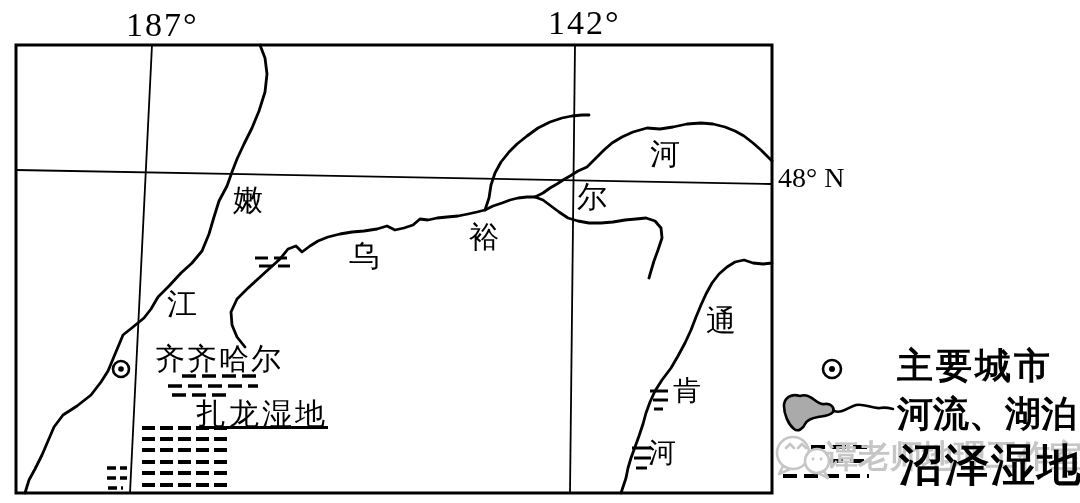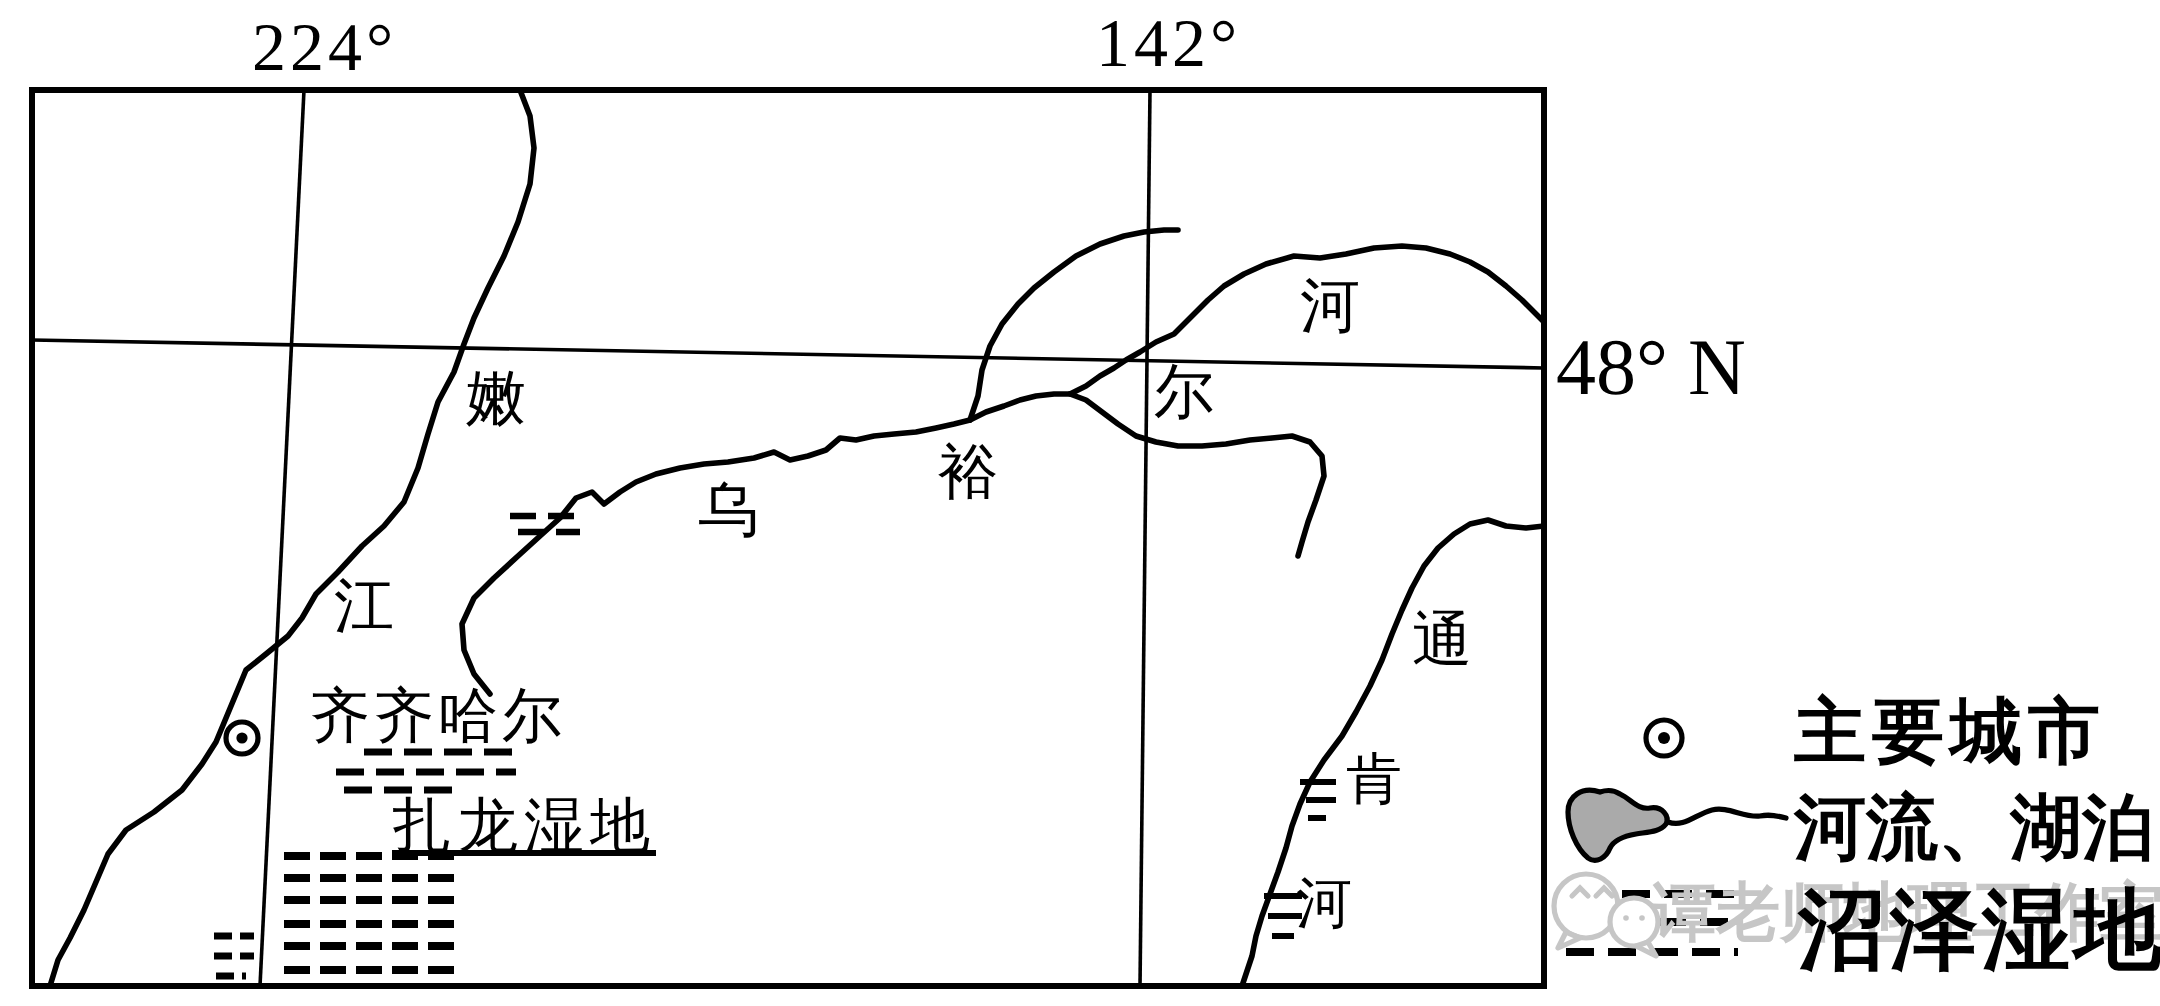--- a/index.html
+++ b/index.html
@@ -132,23 +132,23 @@
       <circle cx="793" cy="453" r="16"></circle>
       <path d="M783,466 L779,474 L790,469 Z" stroke-linejoin="round"></path>
       <path d="M786,448 l4,-4 l4,4 M798,448 l4,-4 l4,4" fill="none" stroke-linecap="round"></path>
       <circle cx="817" cy="461" r="12"></circle>
       <path d="M824,471 L828,478 L818,473 Z" stroke-linejoin="round"></path>
       <circle cx="813" cy="459" r="1.4" fill="#c6c6c6" stroke="none"></circle>
       <circle cx="821" cy="459" r="1.4" fill="#c6c6c6" stroke="none"></circle>
     </g>
   </svg>
 
-  <div class="lbl" style="left:126px;top:8px;font-size:34px;letter-spacing:2px;">224°</div>
+  <div class="lbl" style="left:126px;top:8px;font-size:34px;letter-spacing:2px;">187°</div>
   <div class="lbl" style="left:548px;top:6px;font-size:34px;letter-spacing:2px;">142°</div>
-  <div class="lbl" style="left:778px;top:164px;font-size:40px;">48° N</div>
+  <div class="lbl" style="left:778px;top:164px;font-size:28px;">48° N</div>
 
   <div class="lbl" style="left:233px;top:185px;font-size:30px;">嫩</div>
   <div class="lbl" style="left:167px;top:289px;font-size:30px;">江</div>
   <div class="lbl" style="left:349px;top:241px;font-size:30px;">乌</div>
   <div class="lbl" style="left:469px;top:222px;font-size:30px;">裕</div>
   <div class="lbl" style="left:577px;top:182px;font-size:30px;">尔</div>
   <div class="lbl" style="left:650px;top:139px;font-size:30px;">河</div>
   <div class="lbl" style="left:706px;top:306px;font-size:30px;">通</div>
   <div class="lbl" style="left:673px;top:377px;font-size:28px;">肯</div>
   <div class="lbl" style="left:648px;top:439px;font-size:28px;">河</div>

